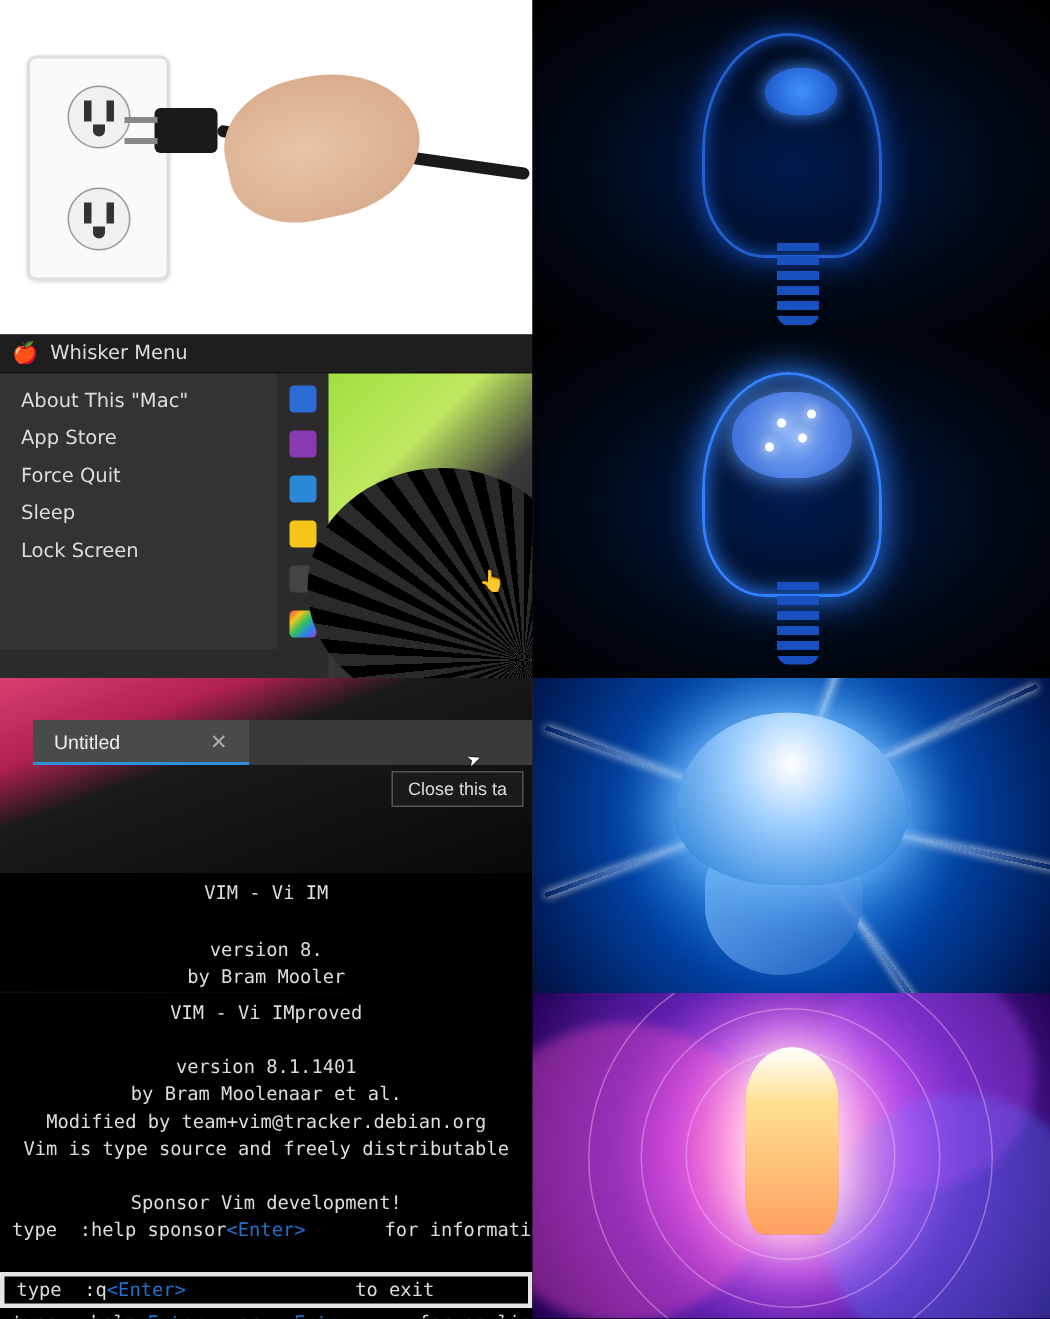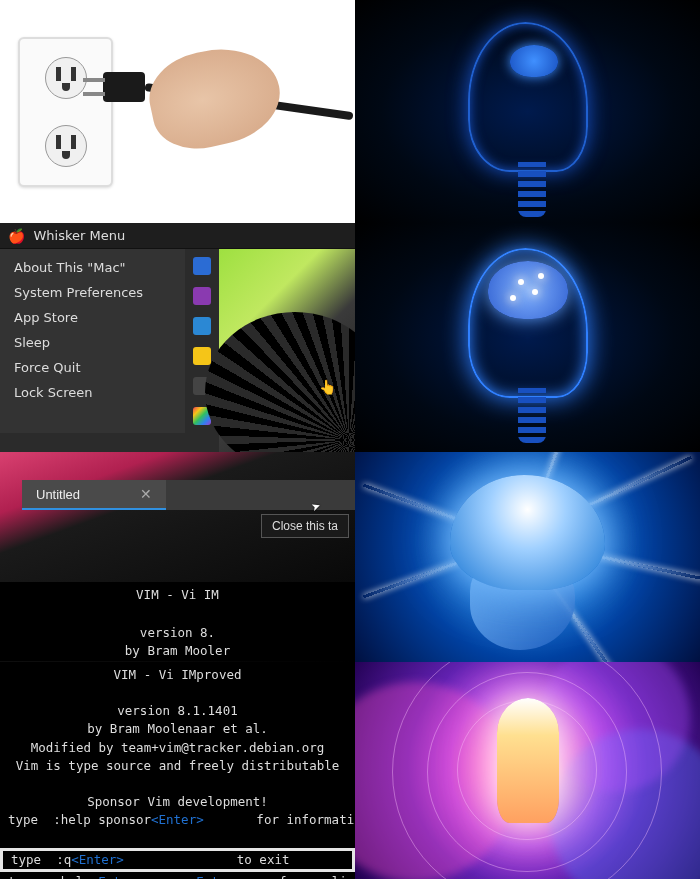--- a/index.html
+++ b/index.html
@@ -120,24 +120,23 @@
     <div class="wallpaper">
         <div class="fan"></div>
       </div>
     <div class="menubar">
       <span class="apple">🍎</span>
       <span>Whisker Menu</span>
     </div>
     <div class="menu-body">
       <div class="menu-list">
         <div class="menu-item">About This "Mac"</div>
-        <div class="menu-item">System Preferences</div>
         <div class="menu-item">App Store</div>
+        <div class="menu-item">Force Quit</div>
         <div class="menu-item">Sleep</div>
-        <div class="menu-item">Force Quit</div>
         <div class="menu-item">Lock Screen</div>
 
         <span class="cursor-ptr" style="top:156px;">👆</span>
       </div>
       <div class="icon-col">
         <div class="dock-ic" style="background:#2b6cd4"></div>
         <div class="dock-ic" style="background:#8a3ab0"></div>
         <div class="dock-ic" style="background:#2b88d4"></div>
         <div class="dock-ic" style="background:#f5c518"></div>
         <div class="dock-ic" style="background:#444"></div>

